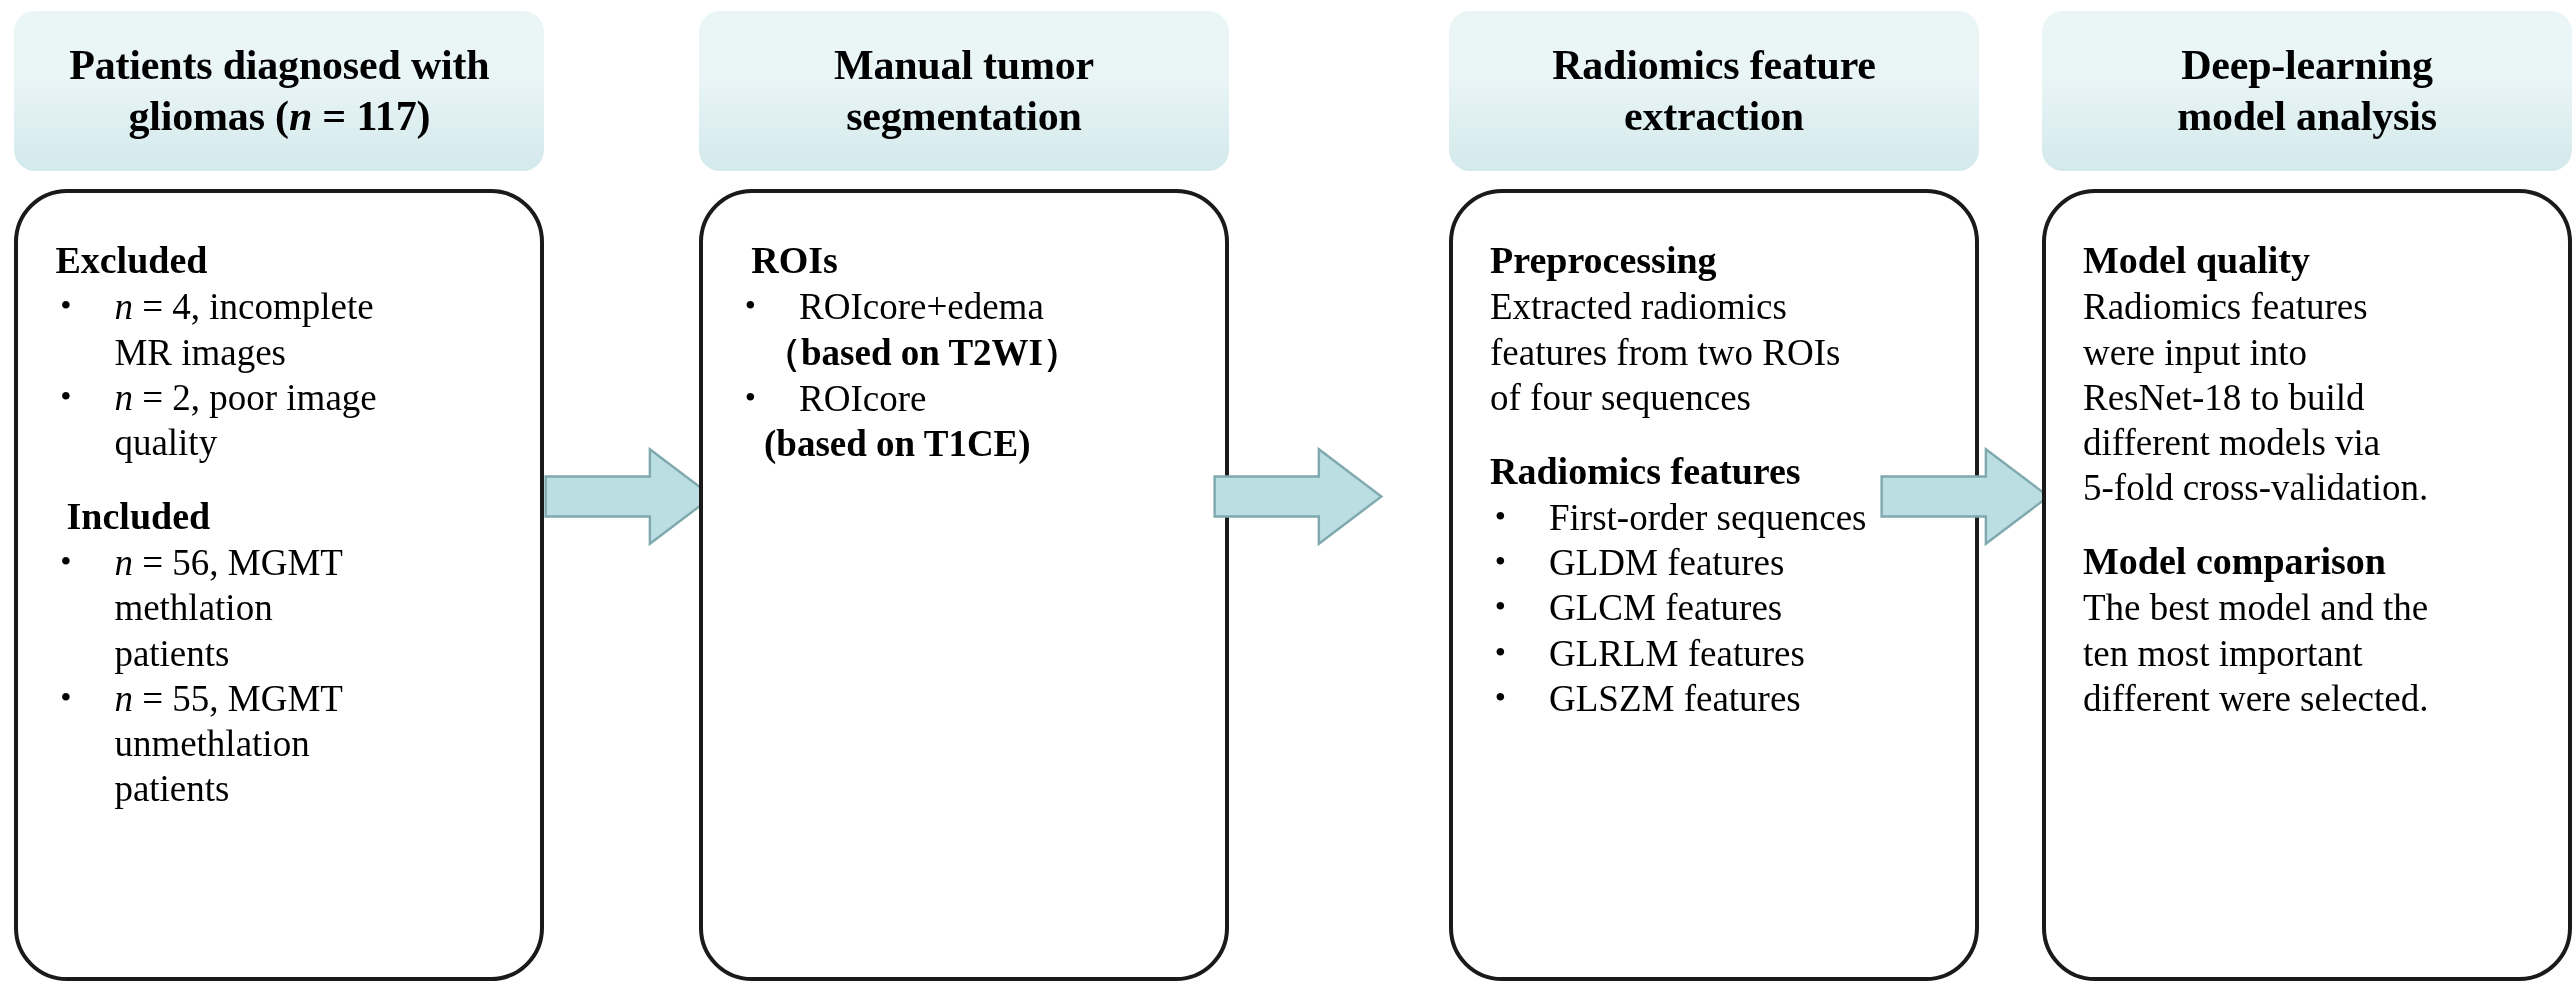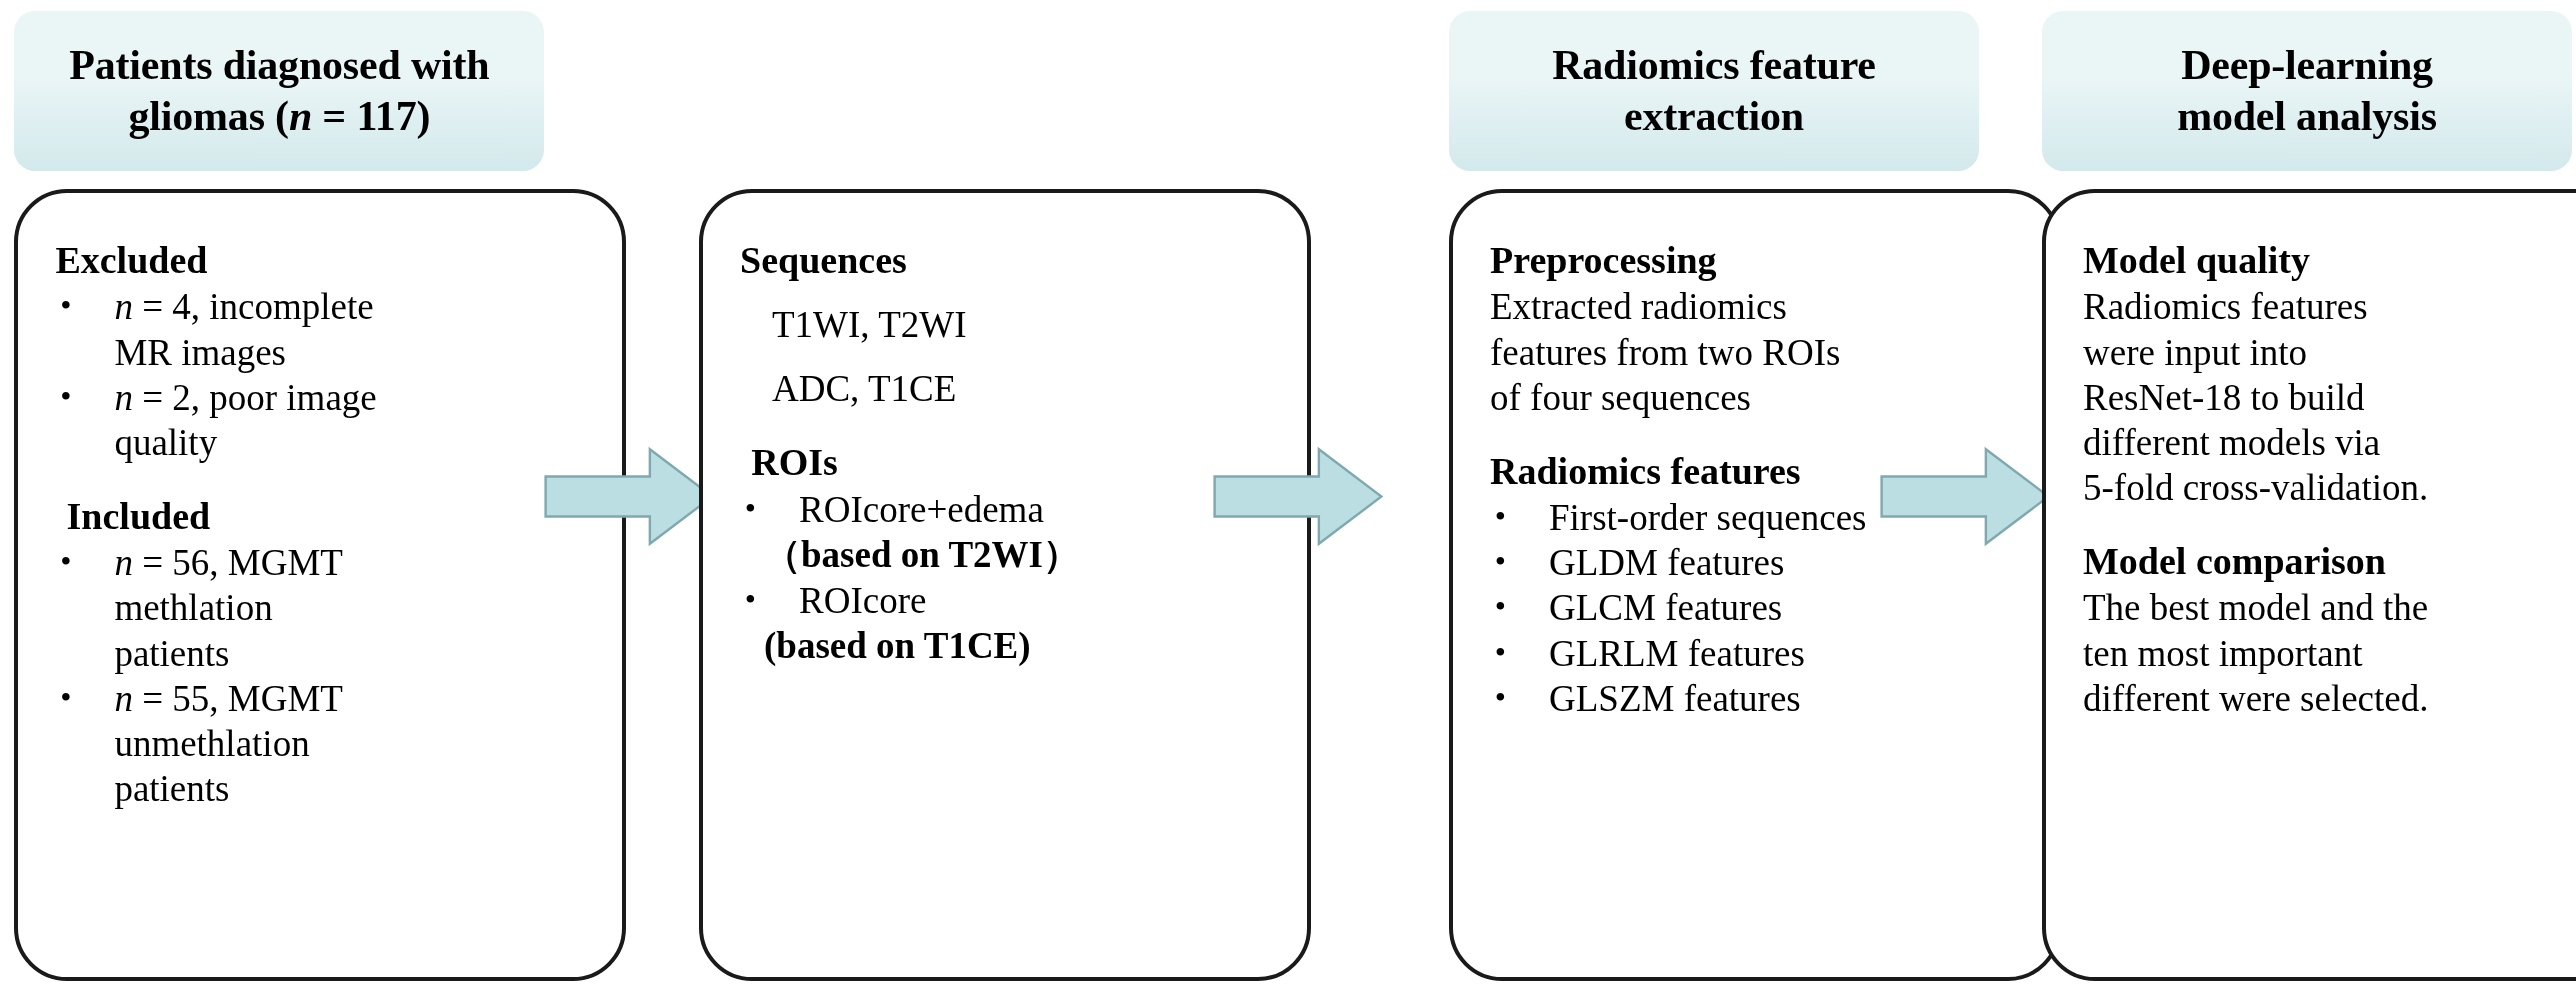--- a/index.html
+++ b/index.html
@@ -55,21 +55,21 @@
     text-align: center;
     letter-spacing: -0.2px;
     white-space: pre-line;
   }
 
   
   .stage-body {
     position: absolute;
     top: 189px;
     left: 0;
-    width: 612px;
+    width: 530px;
     height: 792px;
     border: 4px solid #1a1a1a;
     border-radius: 53px;
     background: #ffffff;
     box-sizing: border-box;
     padding: 45px 24px 24px 37px;
     overflow: hidden;
   }
 
   .sec { margin: 0 0 0 0; }
@@ -184,28 +184,27 @@
   </div>
 
   <div class="arrow arrow-0">
     <svg viewBox="0 0 212 126" preserveAspectRatio="none" aria-hidden="true">
       <polygon points="2,38 132,38 132,4 210,63 132,122 132,88 2,88" fill="#bbdee2" stroke="#7fa9ae" stroke-width="3"></polygon>
     </svg>
   </div>
 
   <div class="column col-1">
 
-
-    <div class="stage-body" style="border-color: rgb(26, 26, 26);">
-
-      <div class="sec">
-        <div class="sec-title">Sequences</div>
-        <div class="seq-list">T1WI,  T2WI</div>
-        <div class="seq-list">ADC,   T1CE</div>
-      </div>
+    <div class="stage-header" style="background: linear-gradient(rgb(234, 245, 246) 0%, rgb(234, 245, 246) 40%, rgb(211, 233, 236) 100%);">
+      <div class="stage-header-title">Manual tumor
+segmentation</div>
+    </div>
+
+    <div class="stage-body" style="border-color: rgb(26, 26, 26);">
+
 
       <div class="sec">
         <div class="sec-title indent-1">ROIs</div>
         <ul class="bullets tight">
           <li>ROIcore+edema</li>
         </ul>
         <div class="plainline noindent">（based on T2WI）</div>
         <ul class="bullets tight">
           <li>ROIcore</li>
         </ul>

